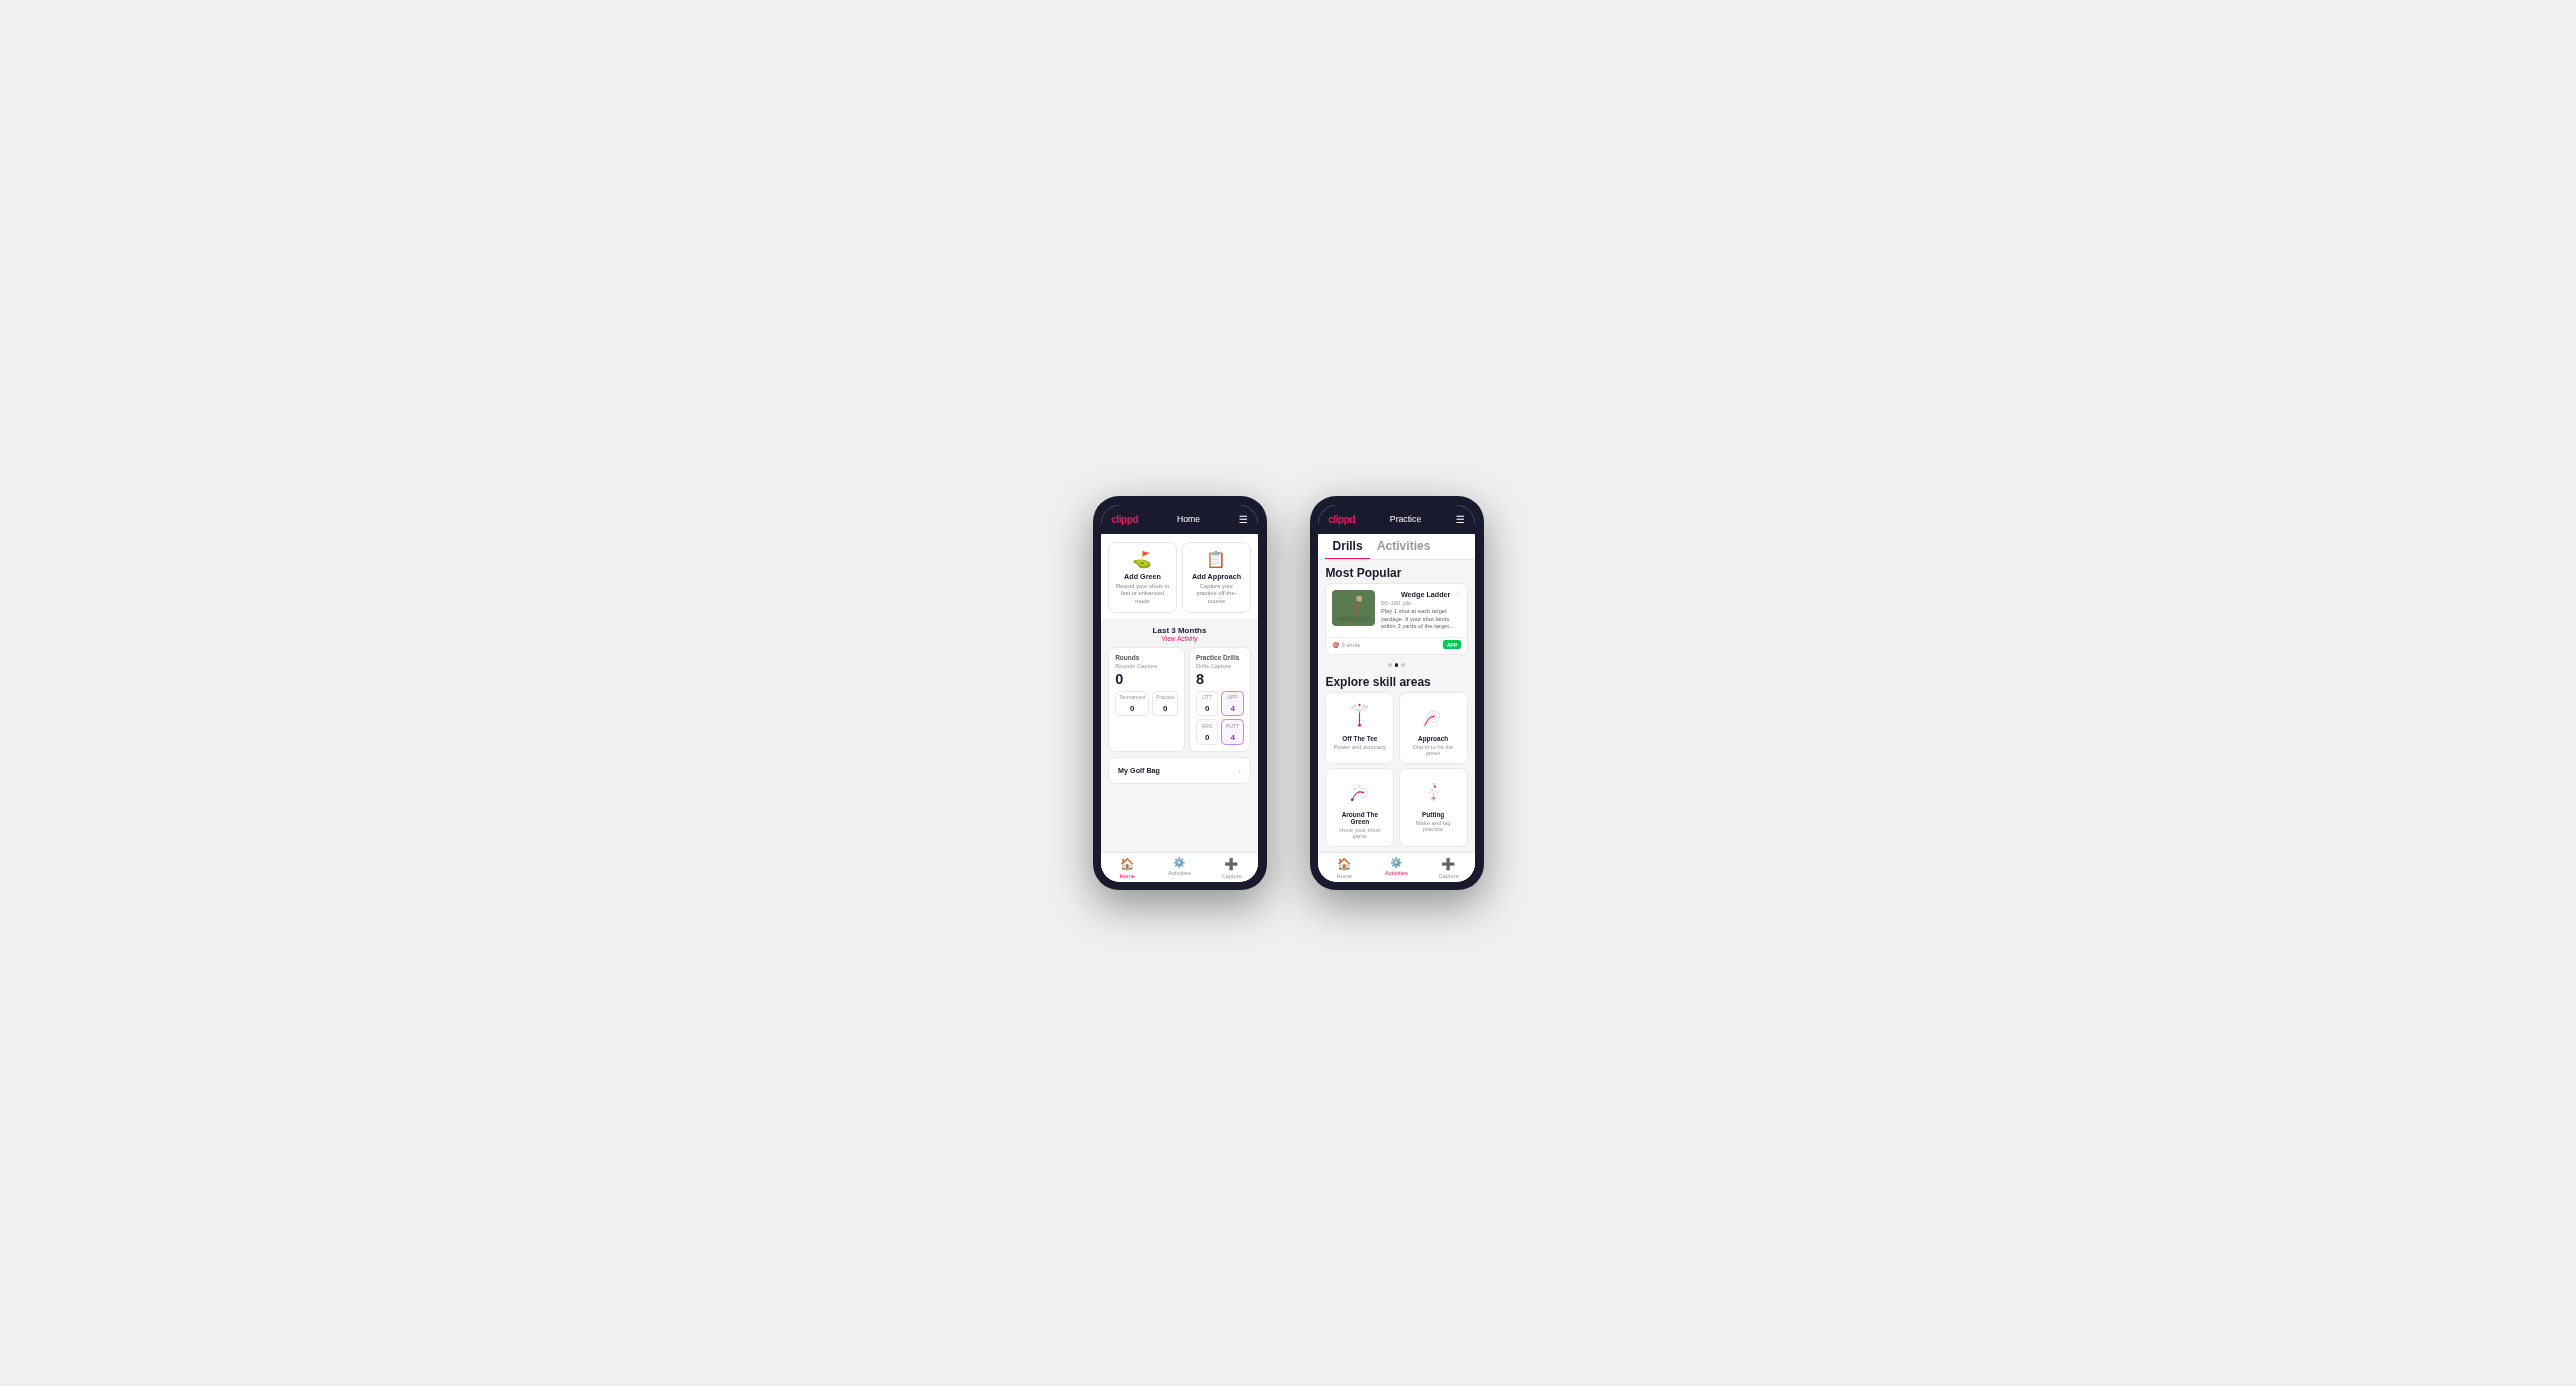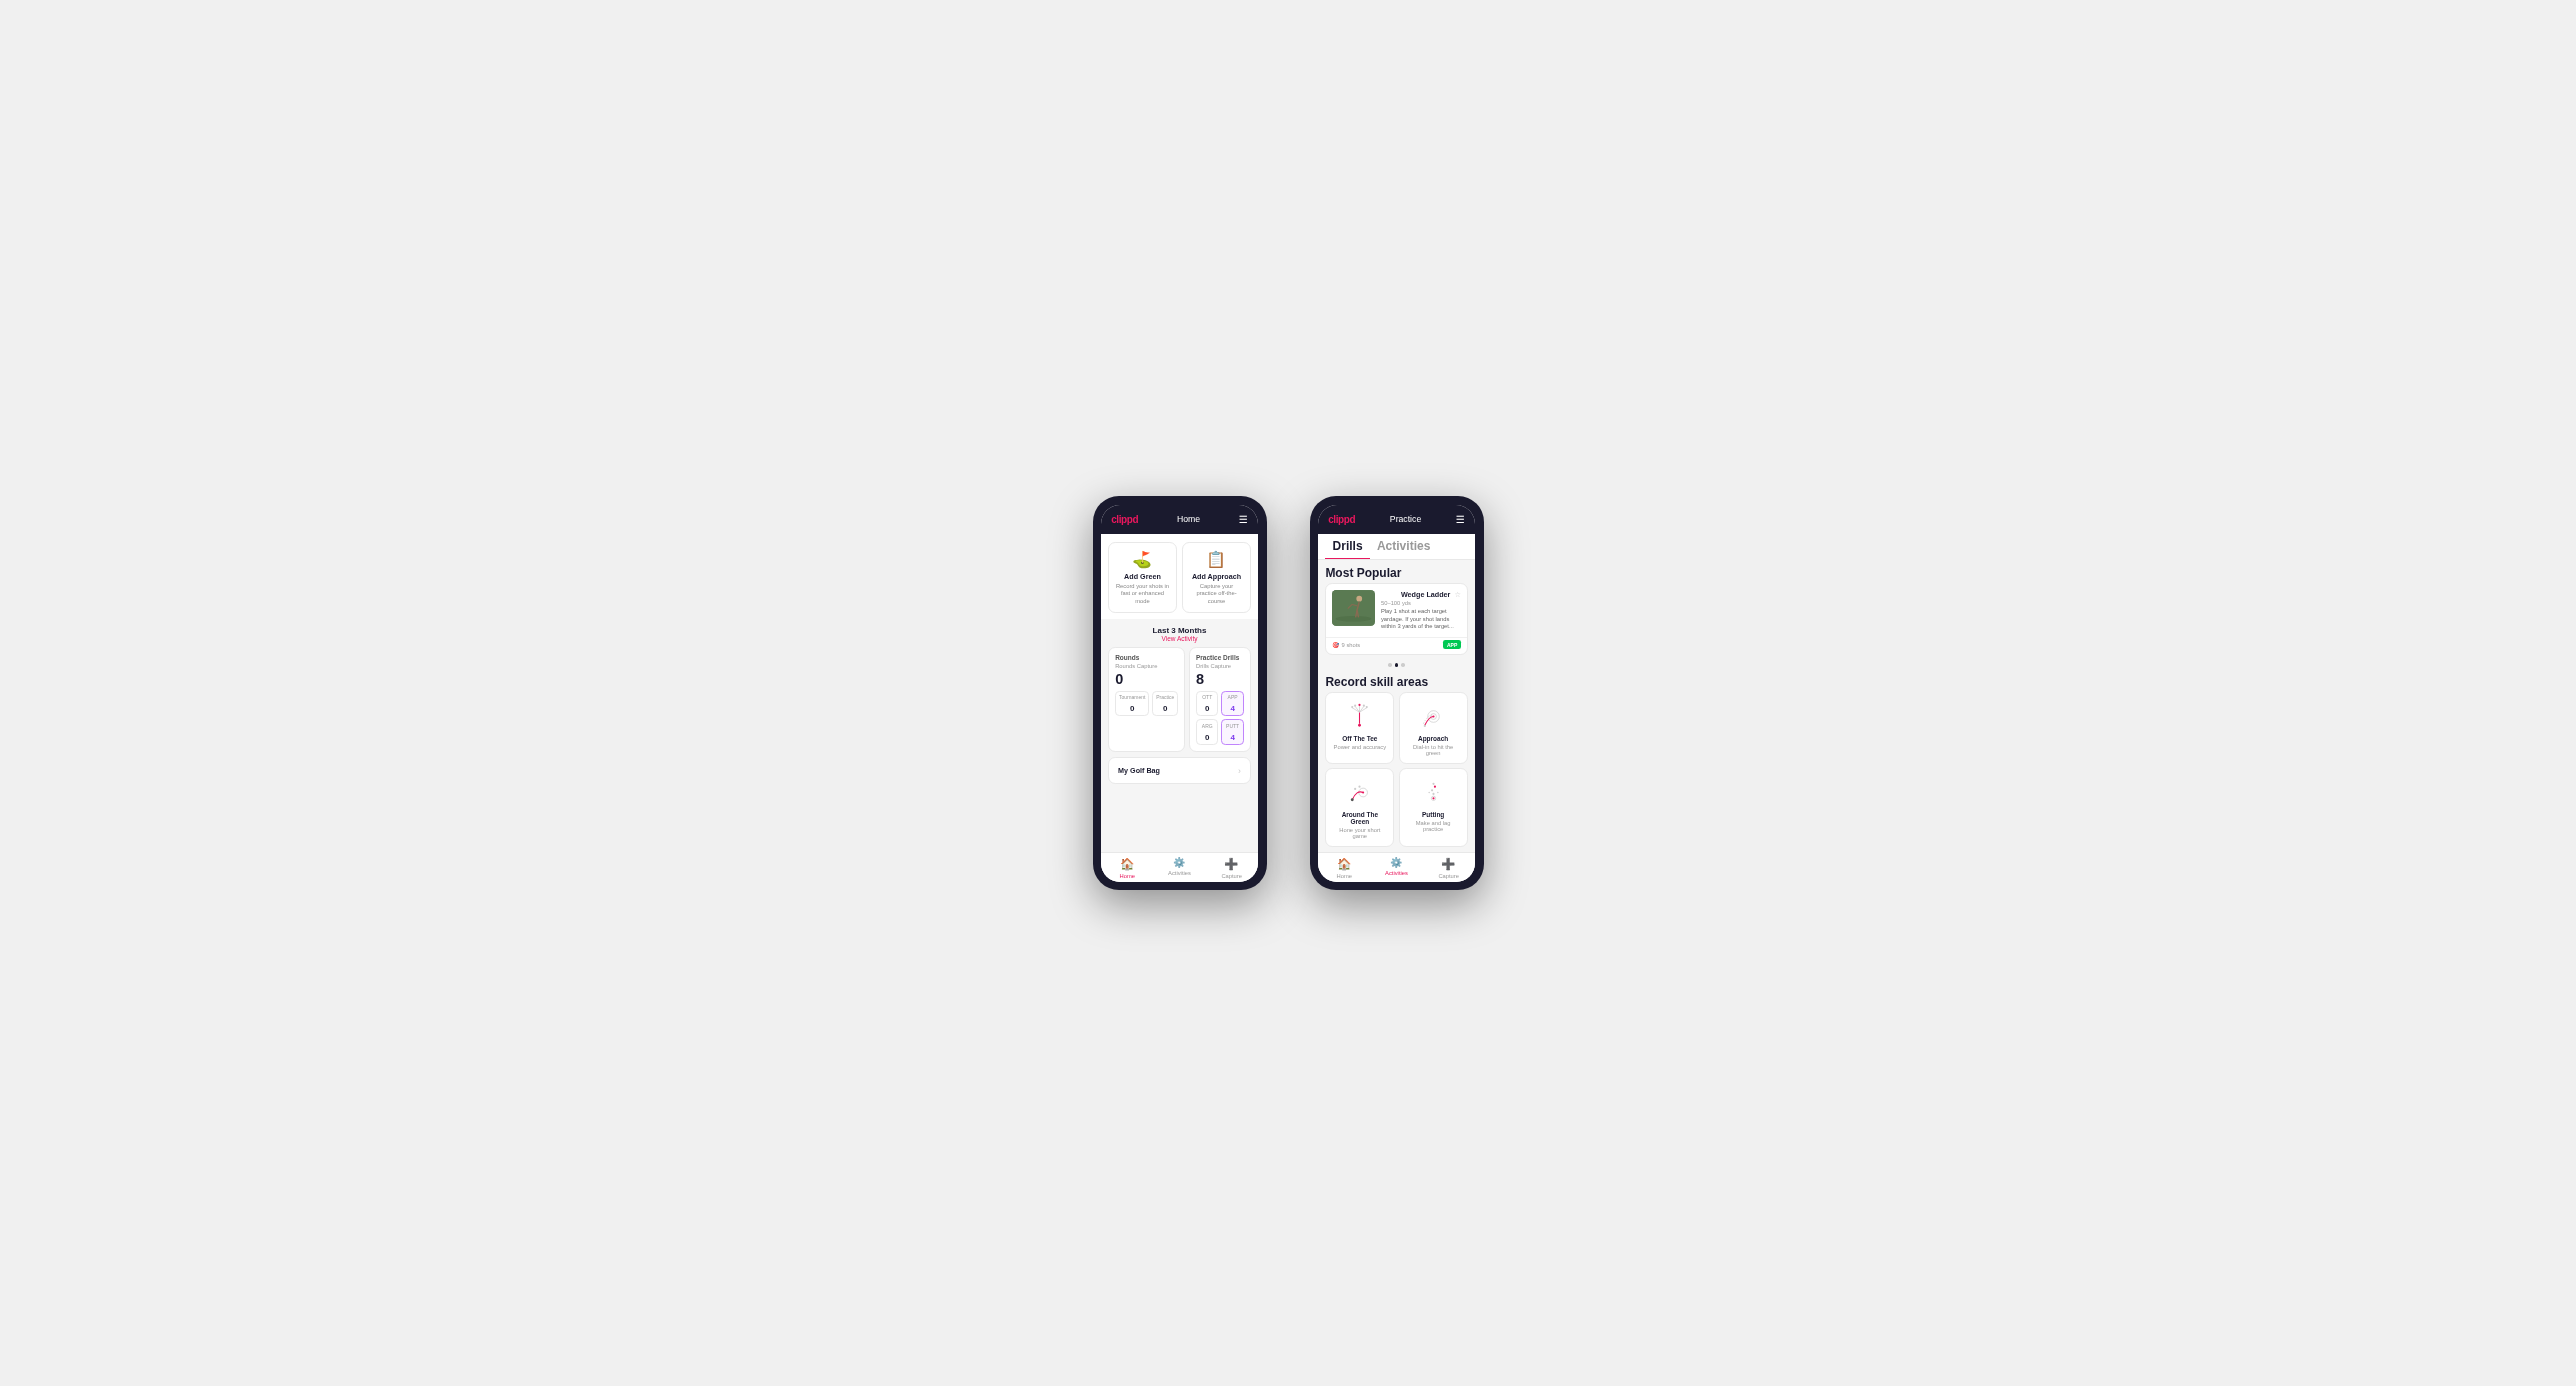--- a/index.html
+++ b/index.html
@@ -610,21 +610,21 @@
           <span class="app-badge">APP</span>
         </div>
       </div>
 
       <div class="dots-row">
         <div class="dot"></div>
         <div class="dot active"></div>
         <div class="dot"></div>
       </div>
 
-      <div class="section-label">Record skill areas</div>
+      <div class="section-label">Explore skill areas</div>
 
       <div class="skill-grid">
 
         <div class="skill-card">
           <div class="skill-icon">
             <svg viewBox="0 0 40 40" fill="none">
 
               <circle cx="20" cy="32" r="2" fill="#e8175d"></circle>
               <line x1="20" y1="30" x2="20" y2="14" stroke="#e8175d" stroke-width="1.5"></line>
               <line x1="20" y1="14" x2="10" y2="8" stroke="#ccc" stroke-width="1"></line>

